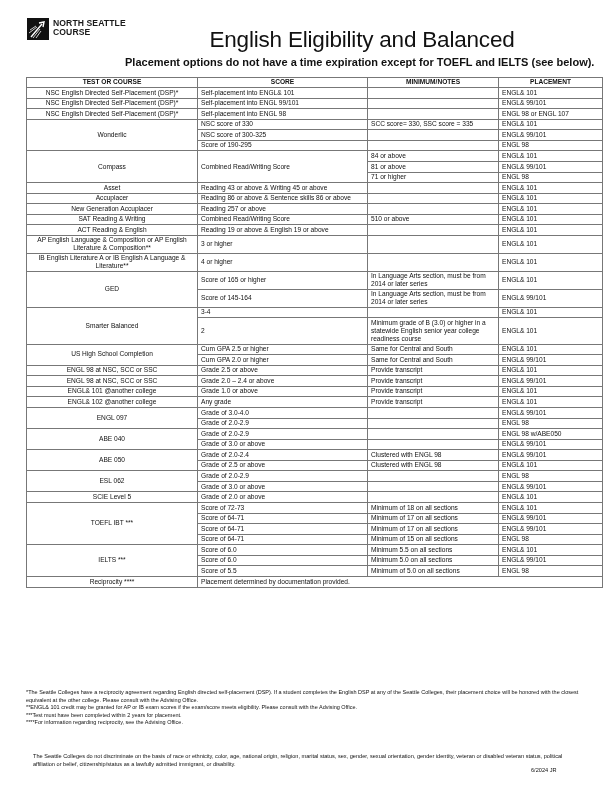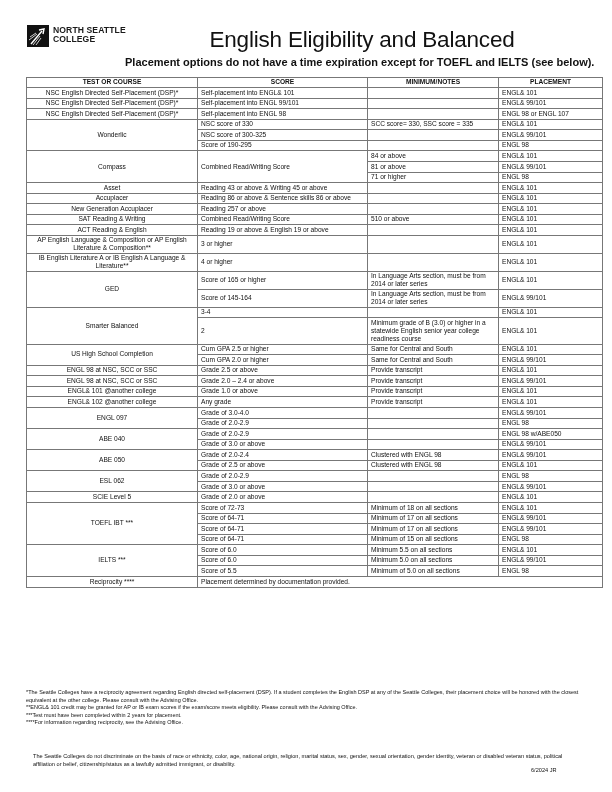--- a/index.html
+++ b/index.html
@@ -1,18 +1,18 @@
 <!DOCTYPE html>
 <html><head>
 <meta charset="utf-8">
 <style>
   html, body { margin: 0; padding: 0; background: #ffffff; }
   body { width: 612px; height: 792px; position: relative; overflow: hidden;
          font-family: "Liberation Sans", "DejaVu Sans", sans-serif; color: #111; }
-  .logo { position: absolute; left: 27px; top: 25px; display: flex; align-items: flex-start; }
+  .logo { position: absolute; left: 27px; top: 18px; display: flex; align-items: flex-start; }
   .logo-mark { width: 22px; height: 22px; background: #111; position: relative; margin-right: 4px; }
   .logo-mark svg { position: absolute; left: 0; top: 0; }
   .logo-text { font-size: 8.6px; font-weight: bold; line-height: 9px; letter-spacing: 0.1px; color: #1a1a1a; padding-top: 1px; }
   .title { position: absolute; left: 0; right: 0; top: 27px; text-align: center; padding-left: 112px; box-sizing: border-box;
            font-size: 22.5px; font-weight: normal; letter-spacing: -0.2px; color: #111; }
   .subtitle { position: absolute; left: 0; right: 0; top: 56px; text-align: left; padding-left: 125px; box-sizing: border-box;
               font-size: 11px; font-weight: bold; color: #111; }
   table.grid { position: absolute; left: 26px; top: 77px; width: 576px; border-collapse: collapse; table-layout: fixed;
                font-size: 6.6px; line-height: 8.3px; }
   table.grid col.c1 { width: 171px; } table.grid col.c2 { width: 170px; }
@@ -32,21 +32,21 @@
 <div class="logo">
   <div class="logo-mark">
     <svg width="22" height="22" viewBox="0 0 22 22">
       <path d="M4 19 L15 6" stroke="#fff" stroke-width="1.4" fill="none"></path>
       <path d="M12 5 L17 4 L16 9" stroke="#fff" stroke-width="1.4" fill="none"></path>
       <path d="M2 15 L10 9 M6 20 L13 11 M3 12 L9 8 M9 20 L14 13" stroke="#fff" stroke-width="0.8" fill="none"></path>
     </svg>
   </div>
   <div class="logo-text">
     <div>NORTH SEATTLE</div>
-    <div>COLLEGE</div>
+    <div>COURSE</div>
   </div>
 </div>
 
 <div class="title">English Eligibility and Balanced</div>
 <div class="subtitle">Placement options do not have a time expiration except for TOEFL and IELTS (see below).</div>
 
 <table class="grid">
   <colgroup>
       <col class="c1">
       <col class="c2">

